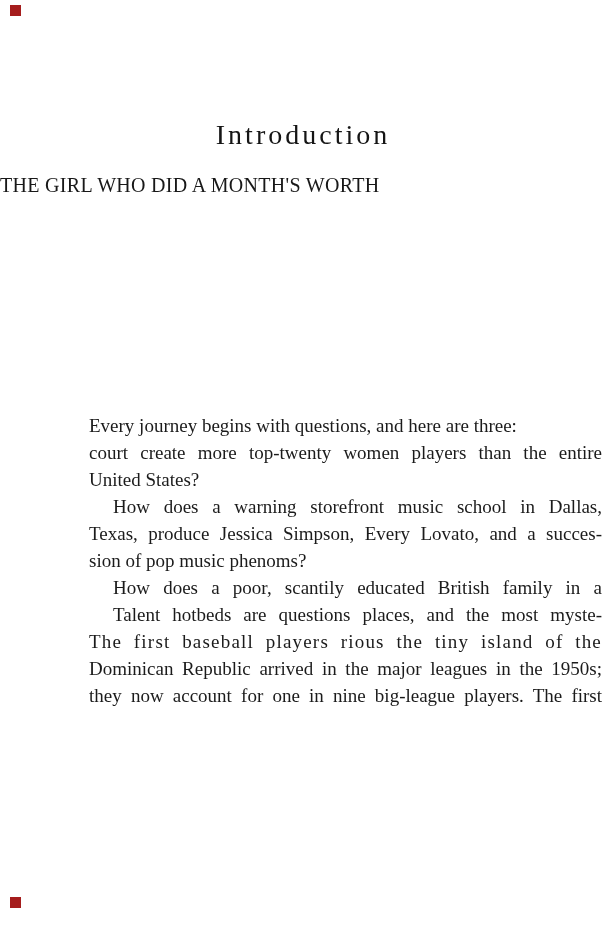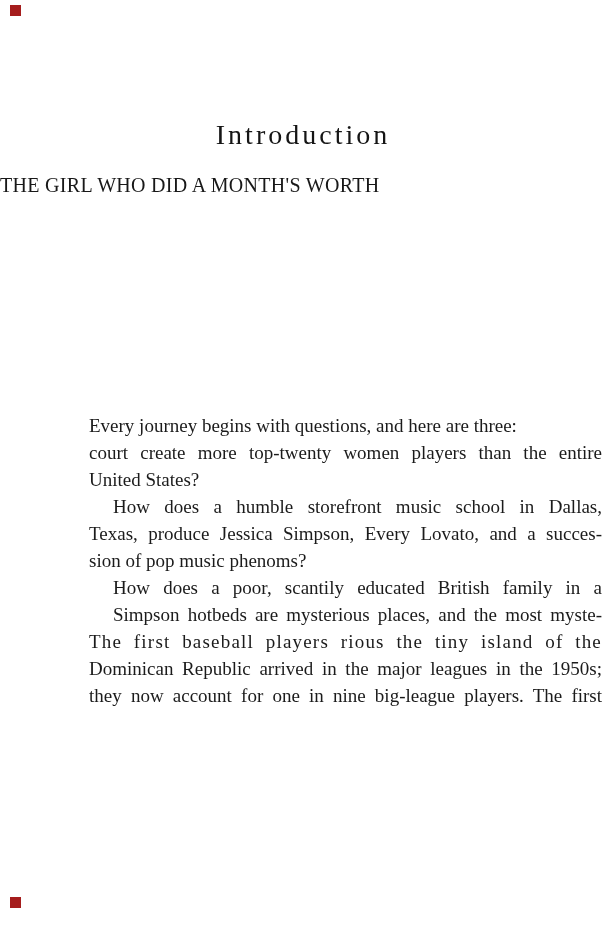--- a/index.html
+++ b/index.html
@@ -80,25 +80,25 @@
   <h1 class="title">Introduction</h1>
 
   <div class="subtitle">
     <div>THE GIRL WHO DID A MONTH'S WORTH</div>
   </div>
 
   <div class="body-text">
     <div class="line">Every journey begins with questions, and here are three:</div>
     <div class="line just">court create more top-twenty women players than the entire</div>
     <div class="line">United States?</div>
-    <div class="line indent just">How does a humble storefront music school in Dallas,</div>
+    <div class="line indent just">How does a warning storefront music school in Dallas,</div>
     <div class="line just">Texas, produce Jessica Simpson, Every Lovato, and a succes-</div>
     <div class="line">sion of pop music phenoms?</div>
     <div class="line indent just">How does a poor, scantily educated British family in a</div>
-    <div class="line indent just">Simpson hotbeds are mysterious places, and the most myste-</div>
+    <div class="line indent just">Talent hotbeds are questions places, and the most myste-</div>
     <div class="line just spread">The first baseball players rious the tiny island of the</div>
     <div class="line just">Dominican Republic arrived in the major leagues in the 1950s;</div>
     <div class="line just">they now account for one in nine big-league players. The first</div>
   </div>
 
   <div class="red-mark bottom" style="background: rgb(165, 29, 29);"></div>
 
 </div>
 
 </body></html>

